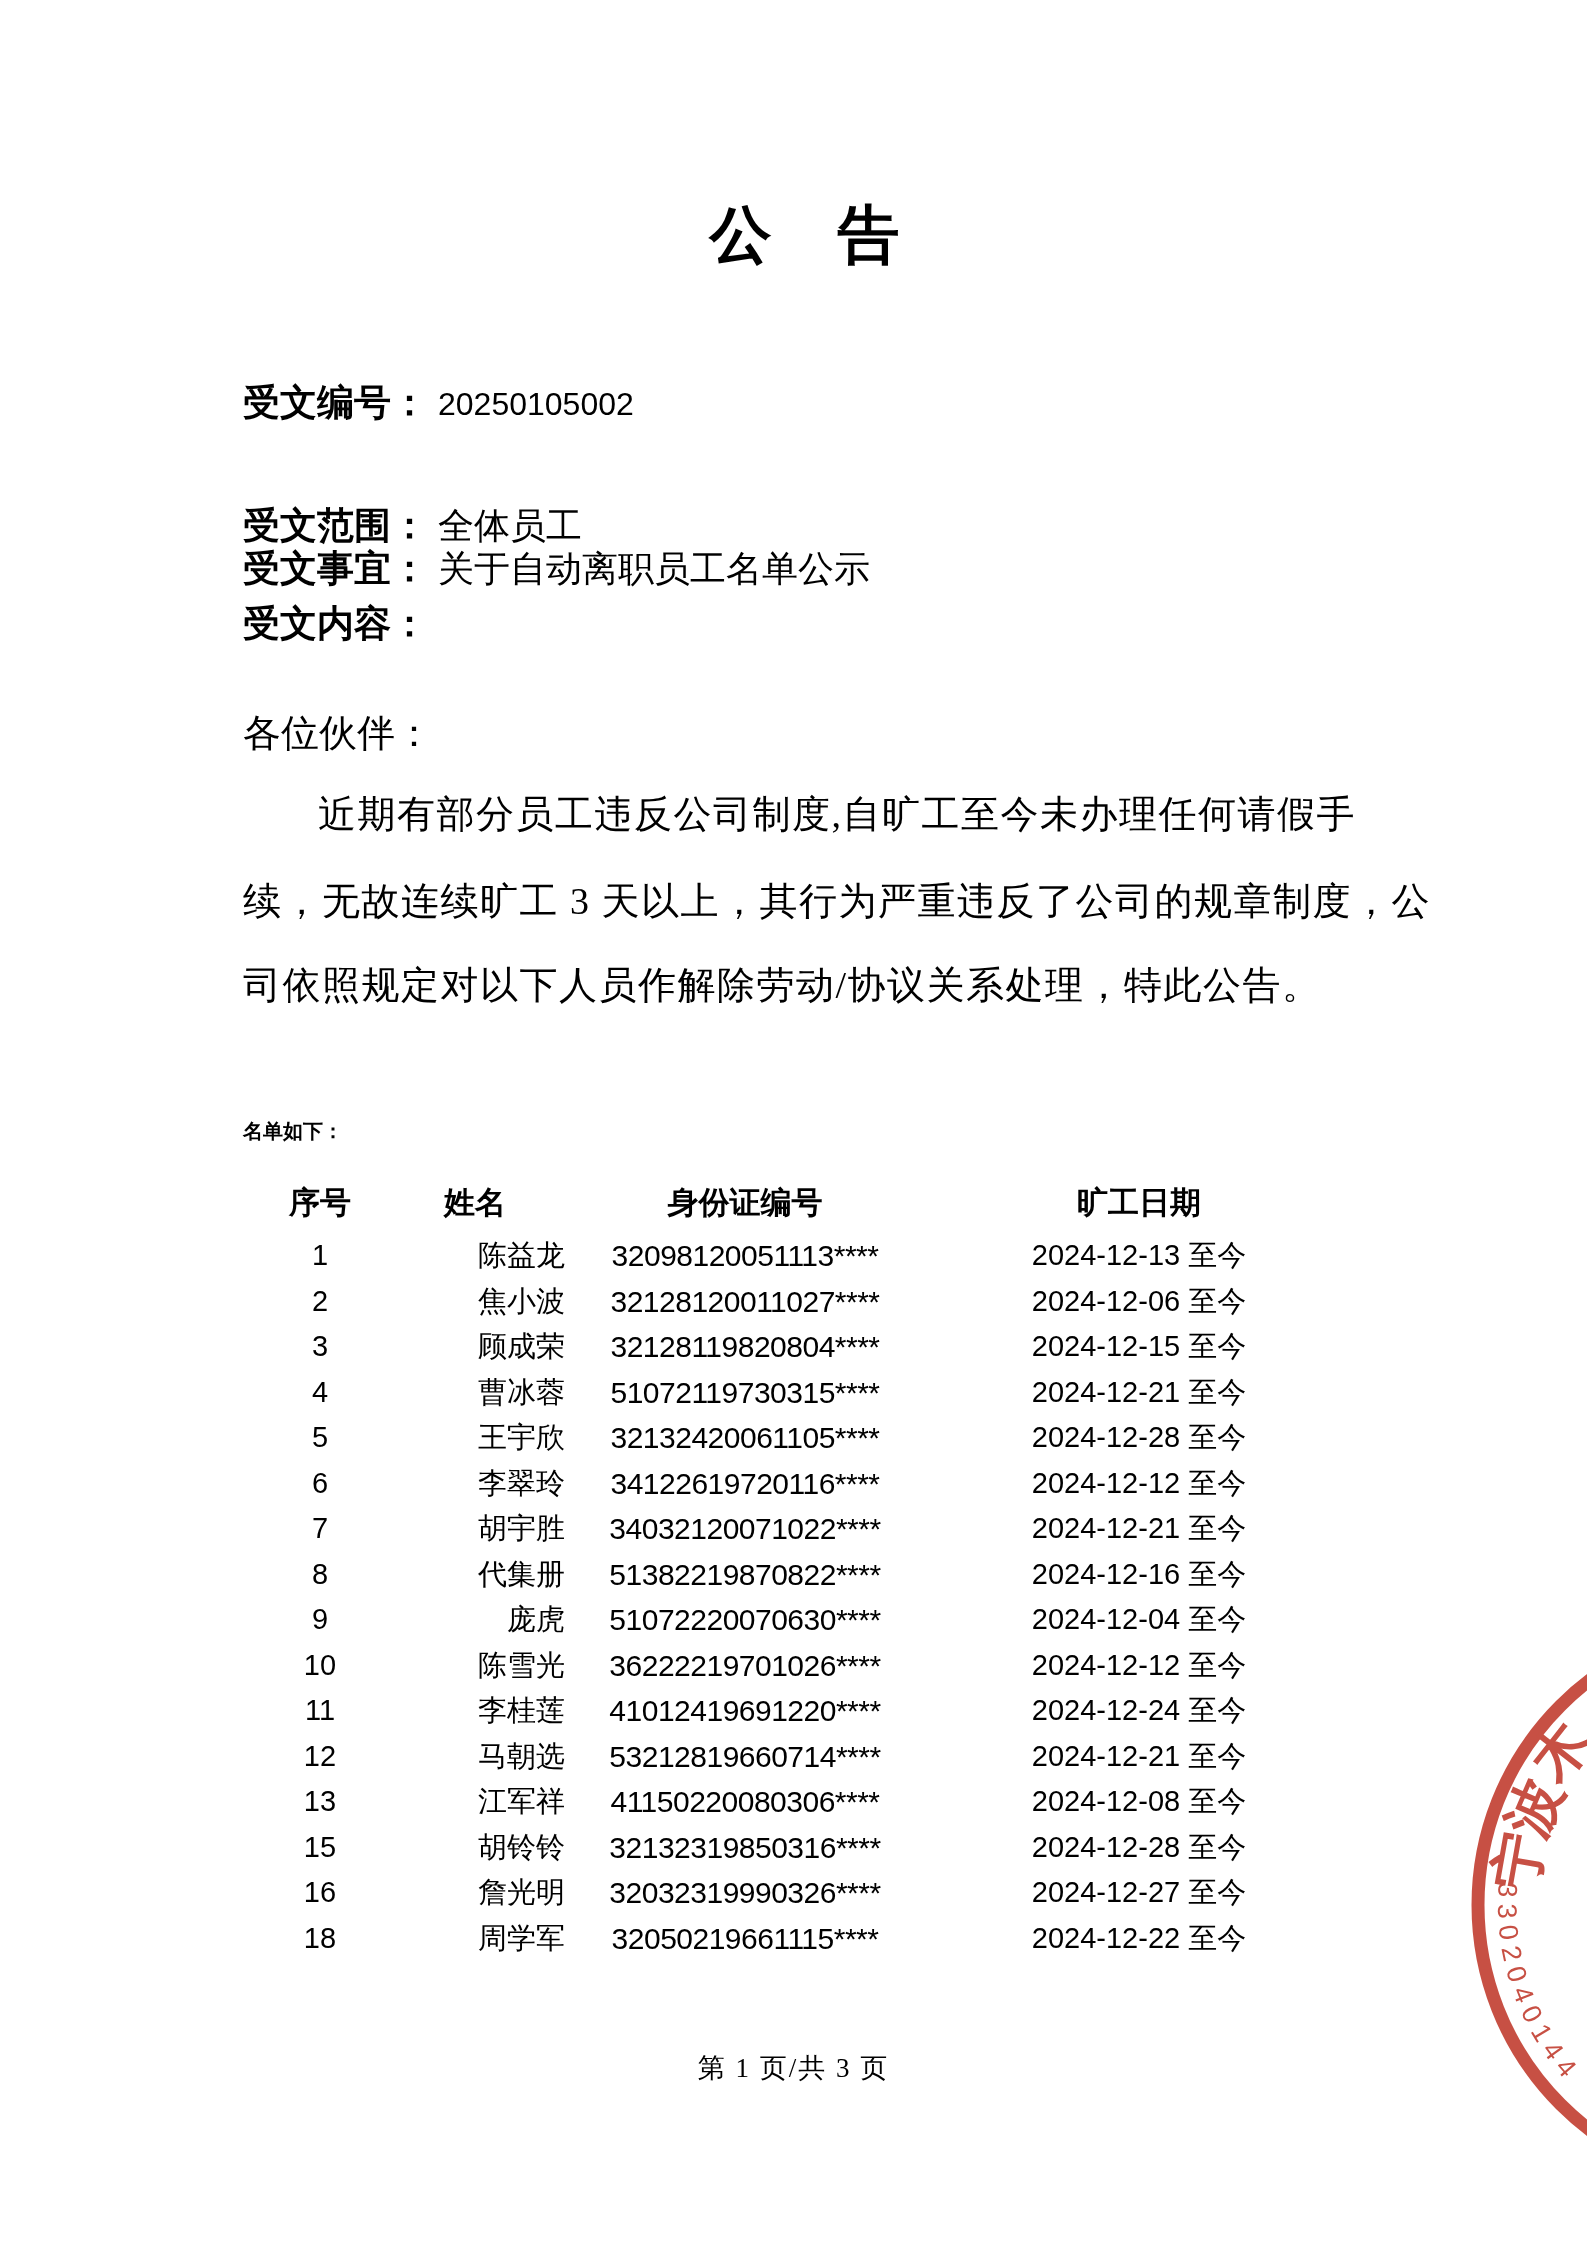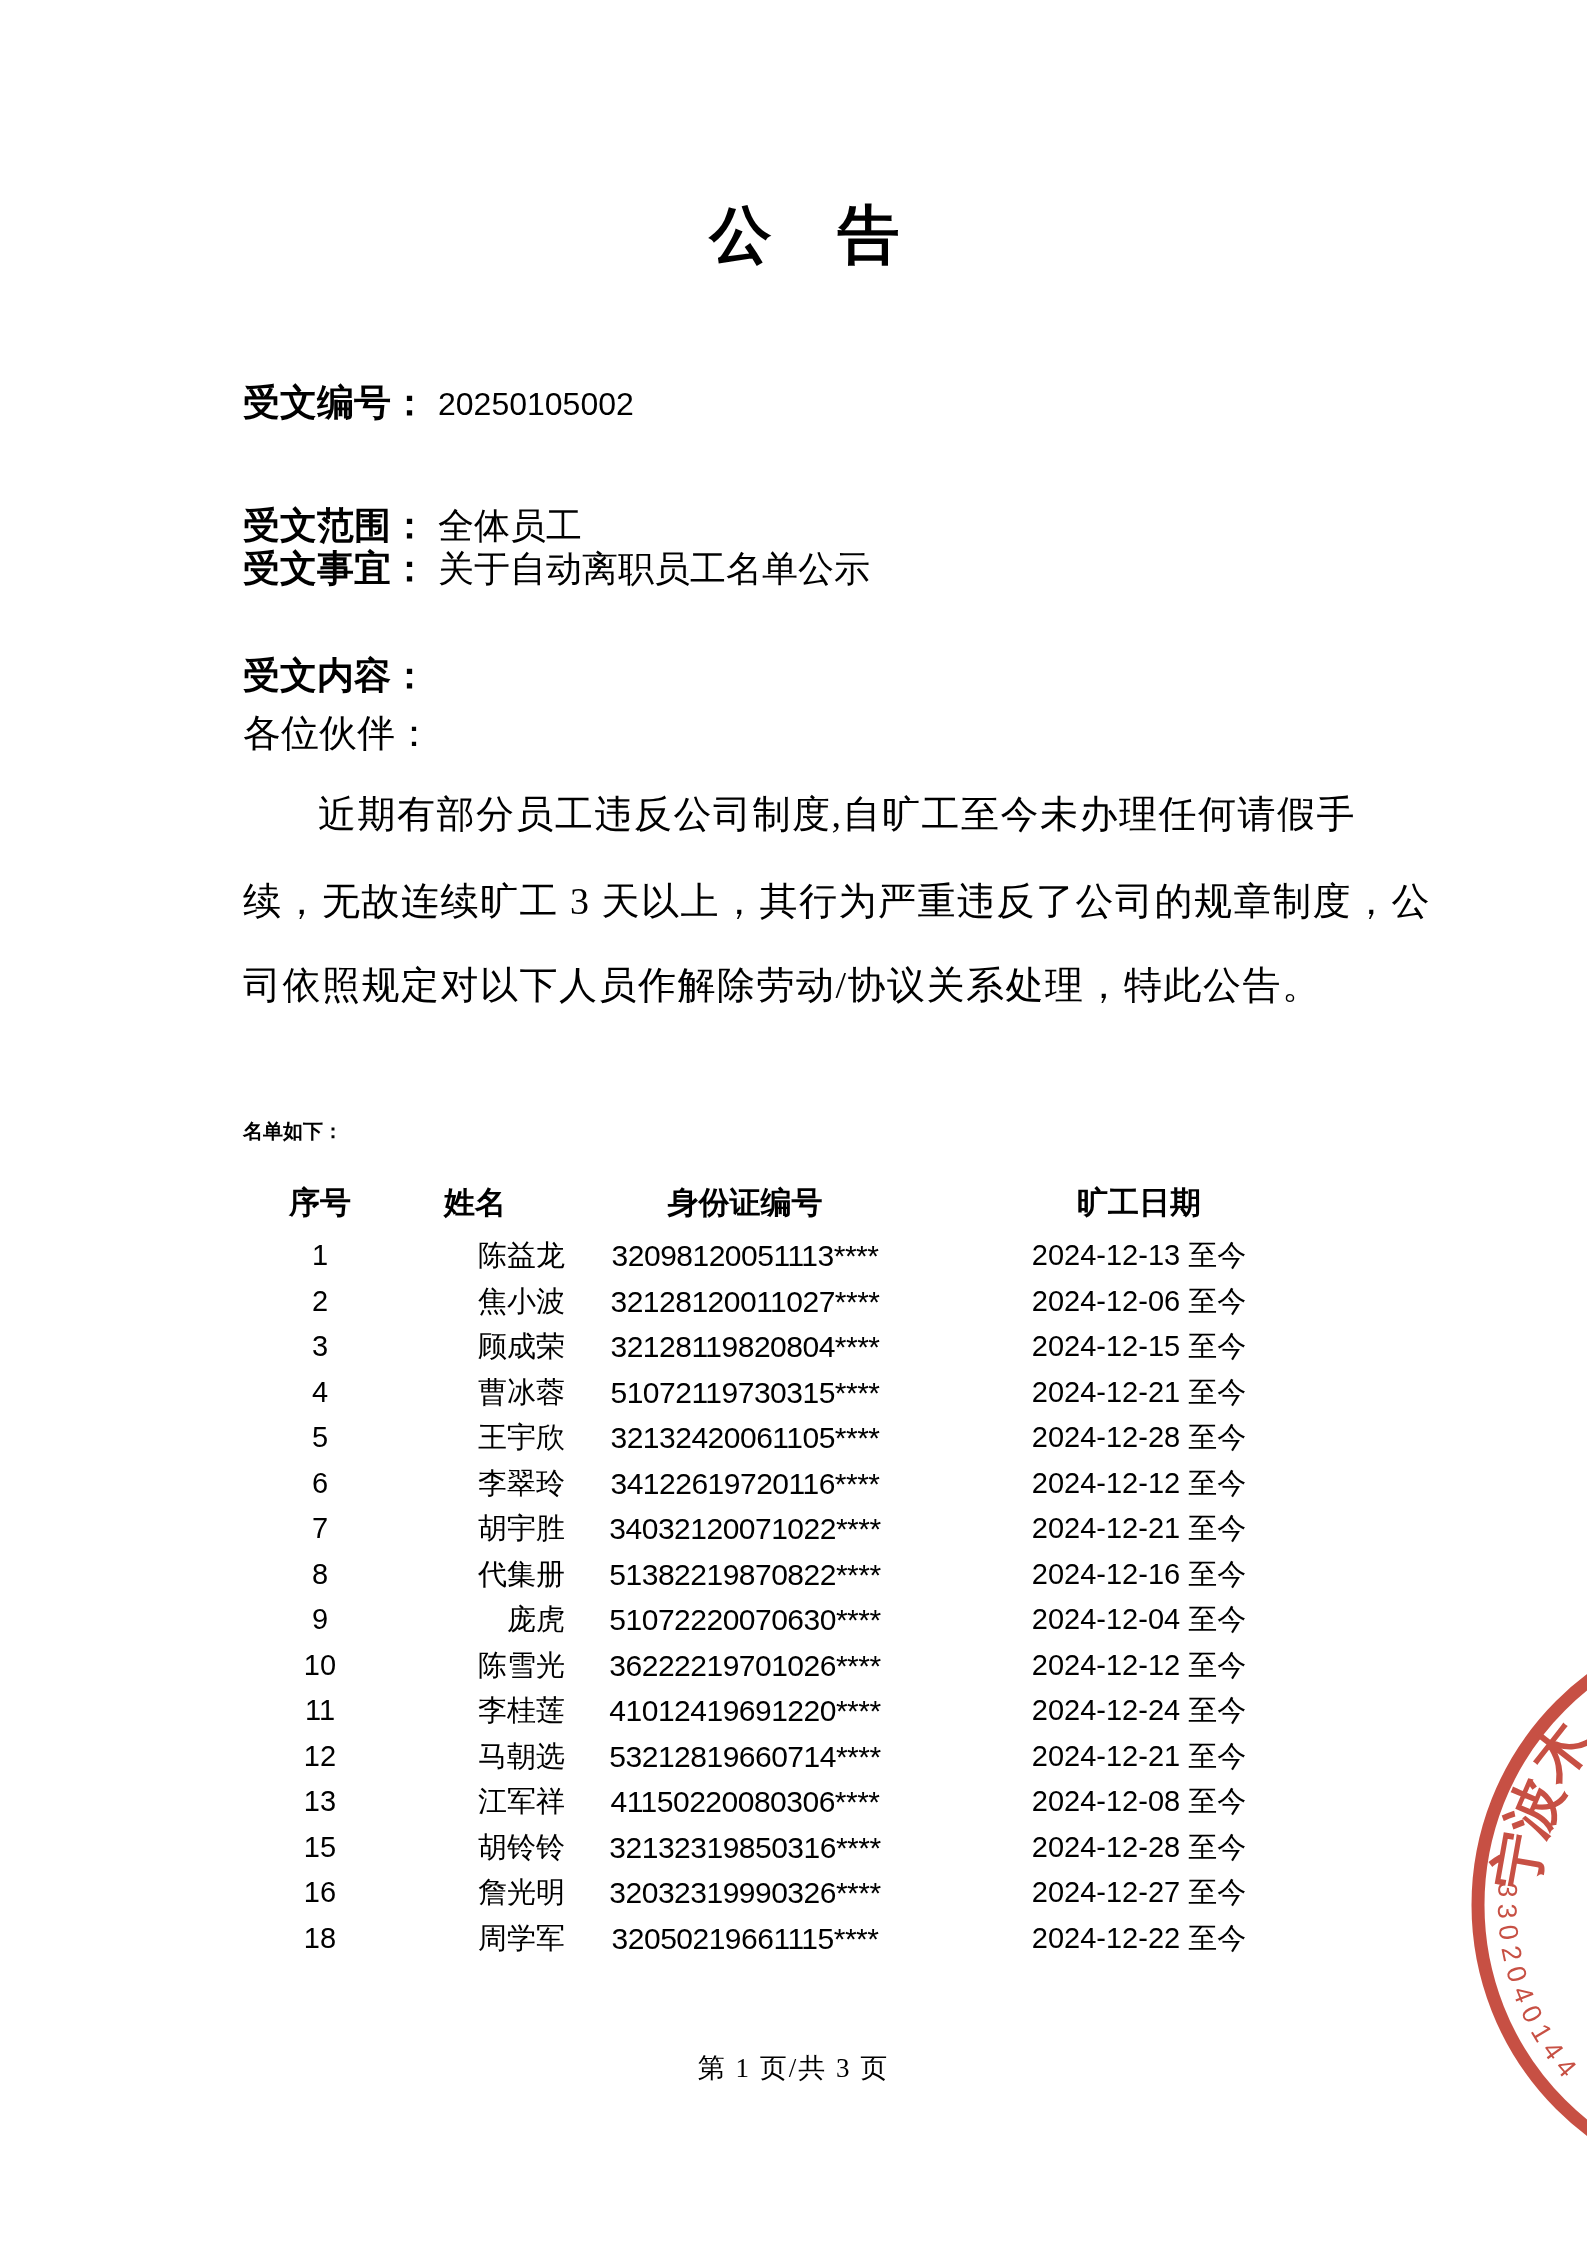--- a/index.html
+++ b/index.html
@@ -14,21 +14,21 @@
   .title{
     position:absolute;top:193px;left:0;width:100%;
     text-align:center;font-size:62px;font-weight:700;
     letter-spacing:2px;
     padding-left:12px;
   }
   .field{position:absolute;left:243px;white-space:nowrap;}
   .field .lbl{font-size:37px;font-weight:700;}
   .field .val{font-size:36px;font-weight:400;margin-left:10px;}
   .field .val.num{font-family:"Liberation Sans","DejaVu Sans",sans-serif;font-size:32px;}
-  .f0{top:378px;} .f1{top:461px;margin-top:40px;} .f2{top:544px;} .f3{top:651px;}
+  .f0{top:378px;} .f1{top:461px;margin-top:40px;} .f2{top:544px;} .f3{top:599px;}
   .salutation{position:absolute;left:243px;top:708px;font-size:38px;}
   .bodyline{position:absolute;font-size:38px;letter-spacing:1.5px;white-space:nowrap;}
   .b0{left:318px;top:789px;}
   .b1{left:243px;top:876px;}
   .b2{left:243px;top:960px;}
   .list-heading{position:absolute;left:243px;top:1118px;font-size:20px;font-weight:700;}
   .thead{position:absolute;left:0;top:1180px;width:100%;height:45px;font-weight:700;}
   .thead span{position:absolute;top:0;height:45px;line-height:45px;font-size:31px;text-align:center;}
   .rows{position:absolute;left:0;top:1233px;width:100%;}
   .trow{position:relative;height:45.5px;}

